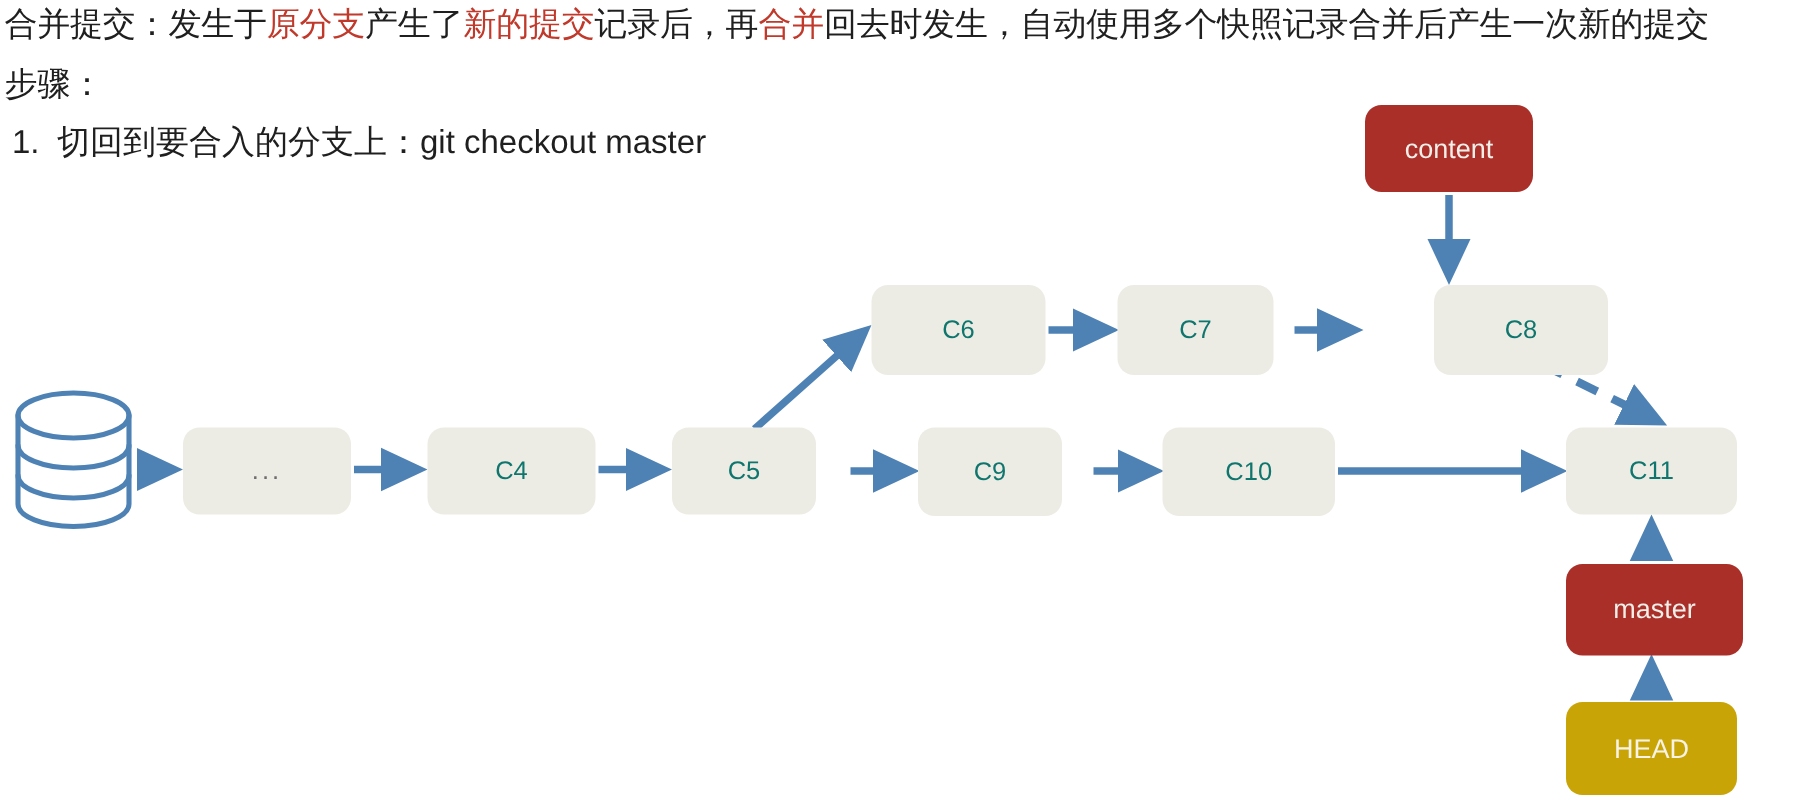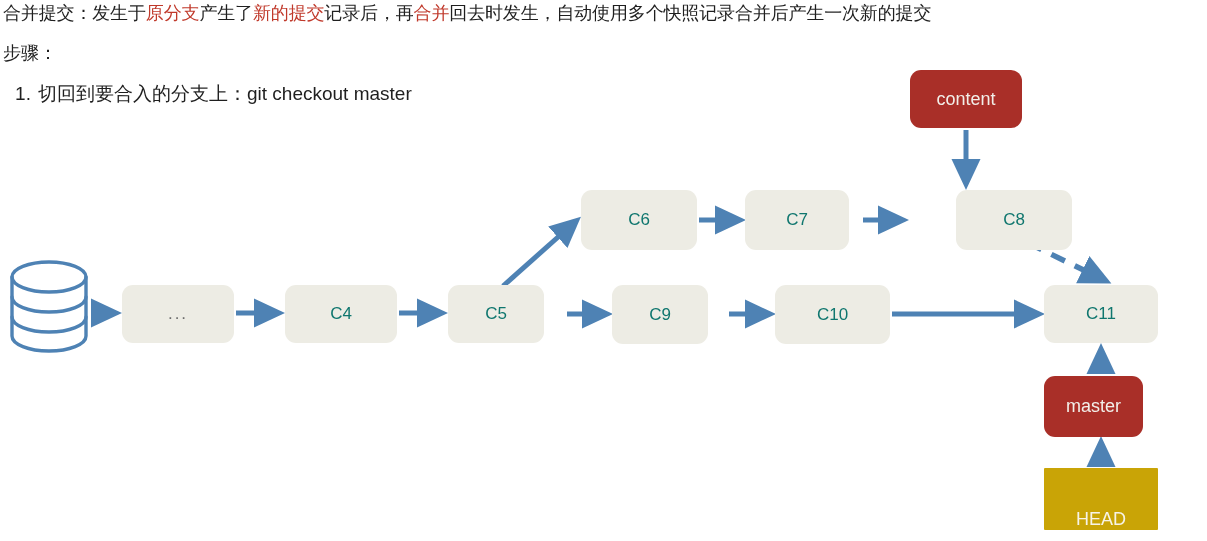--- a/index.html
+++ b/index.html
@@ -17,21 +17,21 @@
   }
 
   
   .text-block {
     position: absolute;
     left: 0;
     top: 0;
     width: 1207px;
   }
   .para {
-    font-size: 18px;
+    font-size: 22px;
     line-height: 1.1;
     color: #1f1f1f;
     white-space: nowrap;
   }
   .para.lead {
     position: absolute;
     left: 3px;
     top: 4px;
     letter-spacing: -0.15px;
   }
@@ -44,26 +44,25 @@
 
   ol.steps {
     position: absolute;
     left: 0;
     top: 84px;
     margin: 0;
     padding: 0;
     list-style: none;
   }
   ol.steps li {
-    font-size: 19px;
+    font-size: 22px;
     line-height: 1;
     height: 48px;
     white-space: nowrap;
     color: #1f1f1f;
-    text-align: center;
   }
   ol.steps li .num {
     display: inline-block;
     width: 38px;
     padding-left: 8px;
     box-sizing: border-box;
   }
   ol.steps li .cmd { }
   ol.steps li .cmd-red { color: #c0392b; }
 
@@ -94,23 +93,22 @@
   }
   .node.branch {
     background: #a92f28;
     color: #f2efe9;
     border-radius: 11px;
     font-size: 18px;
   }
   .node.head {
     background: #c9a406;
     color: #f7f3e6;
-    border-radius: 1px;
+    border-radius: 11px;
     font-size: 18px;
-    align-items: flex-end;
   }
   .node.dots {
     letter-spacing: 2px;
     font-size: 17px;
     color: #6d6d6d;
   }
 </style>
 </head>
 <body>
 
@@ -205,19 +203,19 @@
   </div>
   <div class="node commit" style="left:1044px; top:285px; width:114px; height:58px;">
     <span>C11</span>
   </div>
 </div>
 
 <div>
   <div class="node branch" style="left:910px; top:70px; width:112px; height:58px;">
     <span>content</span>
   </div>
-  <div class="node branch" style="left:1044px; top:376px; width:99px; height:61px;">
+  <div class="node branch" style="left:1044px; top:376px; width:118px; height:61px;">
     <span>master</span>
   </div>
   <div class="node head" style="left:1044px; top:468px; width:114px; height:62px;">
     <span>HEAD</span>
   </div>
 </div>
 
 </body></html>

